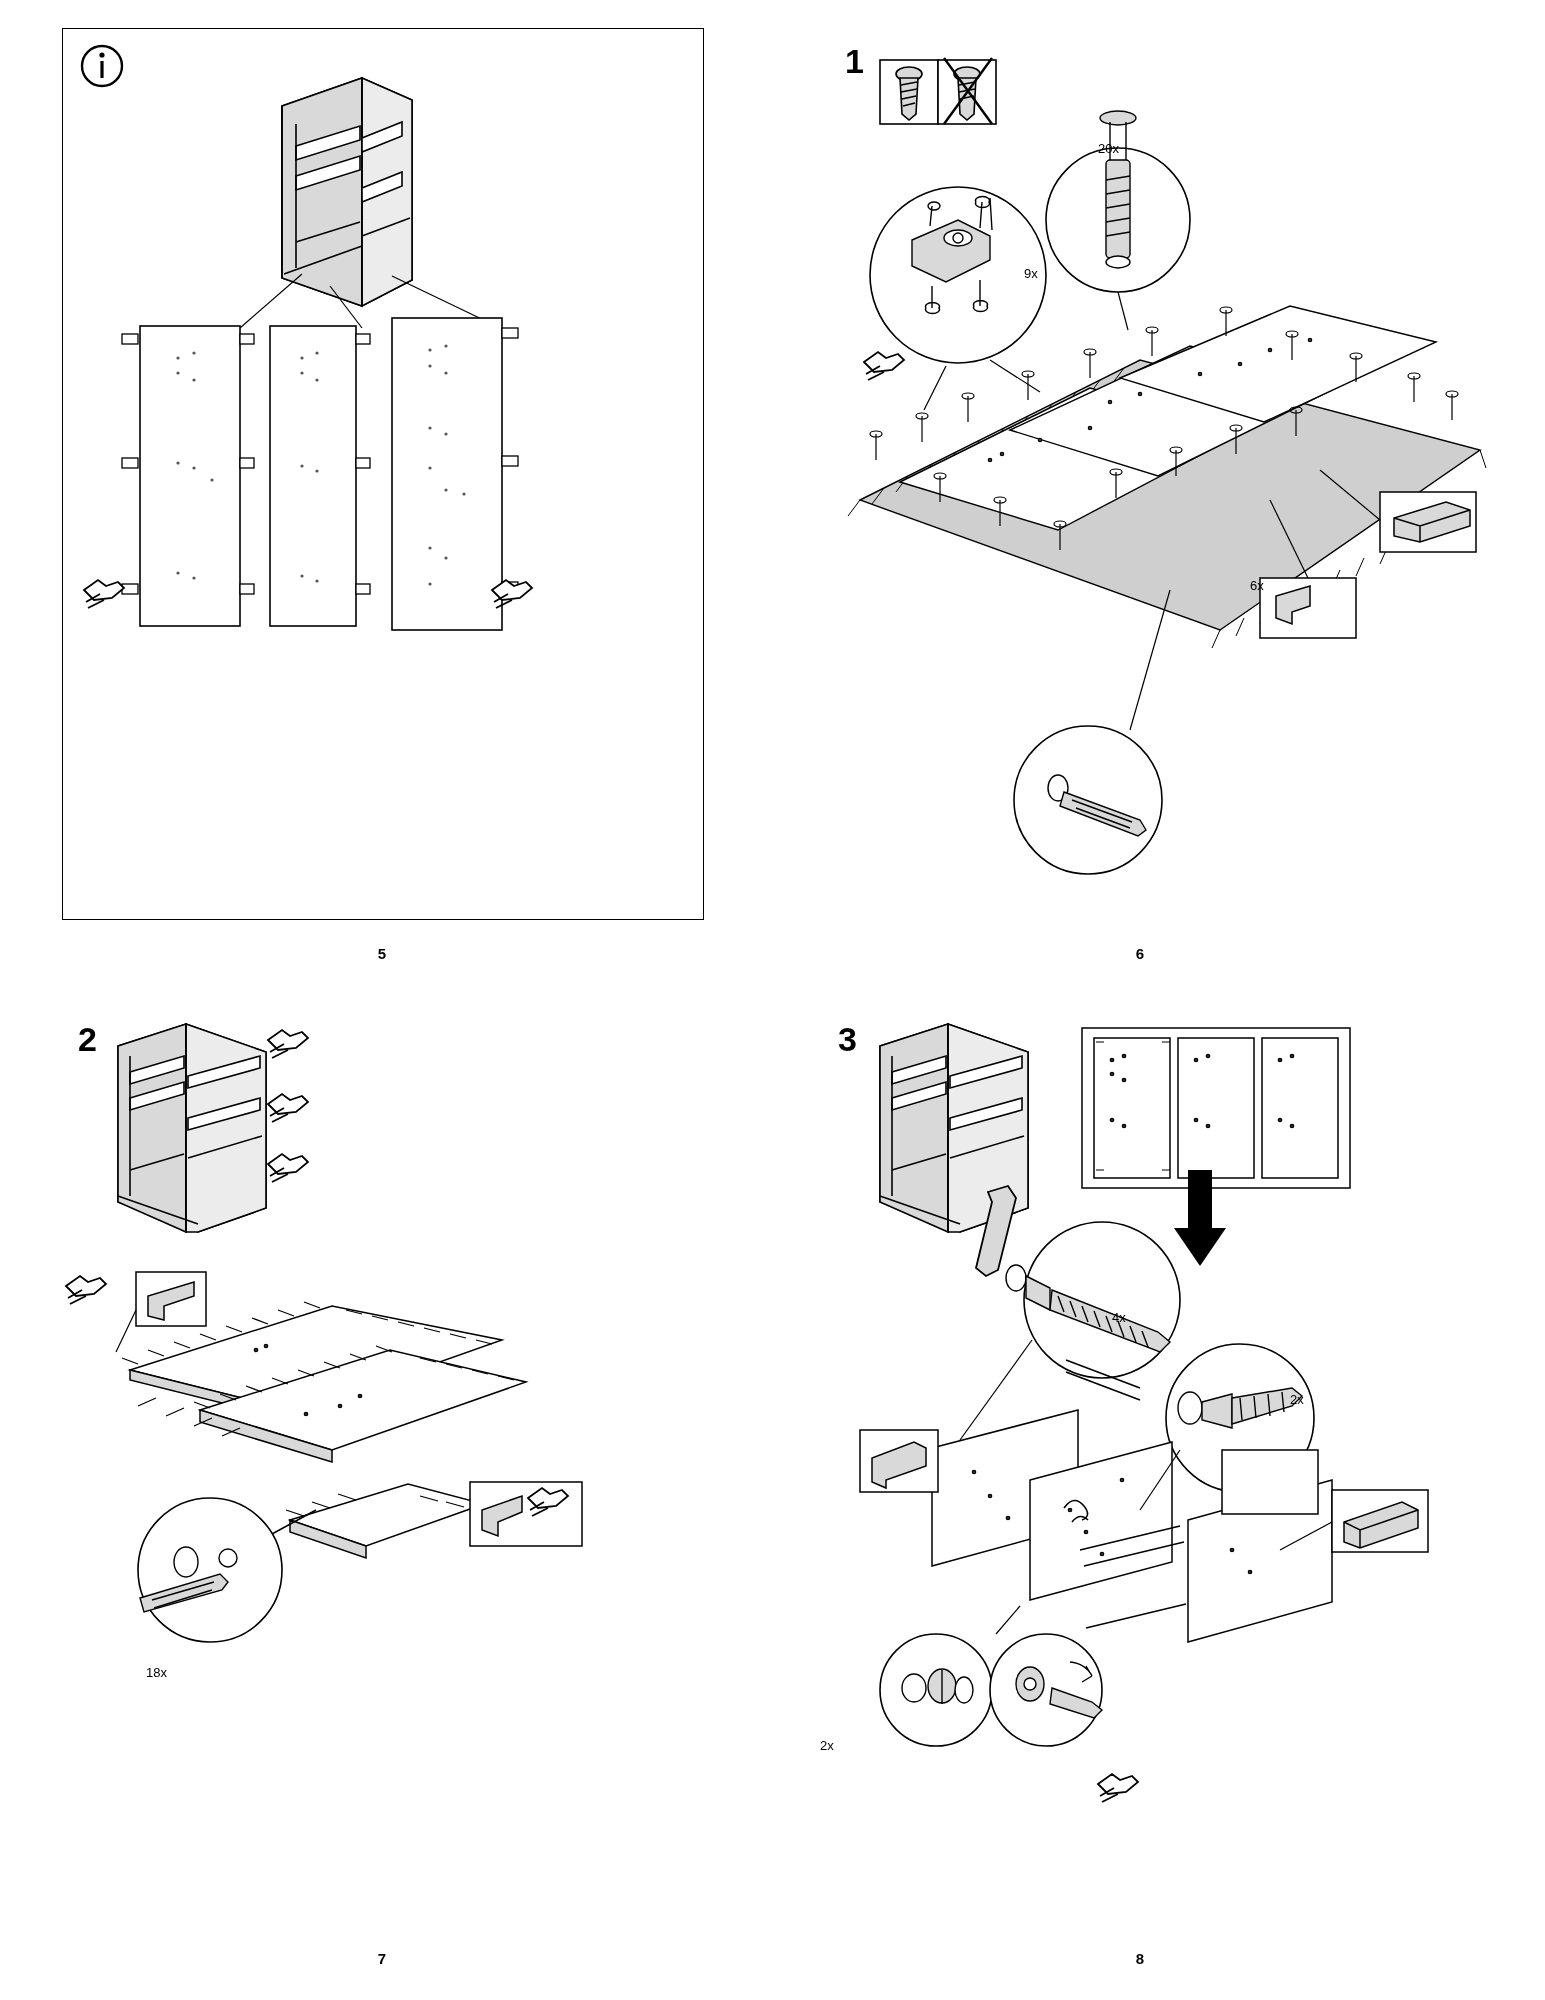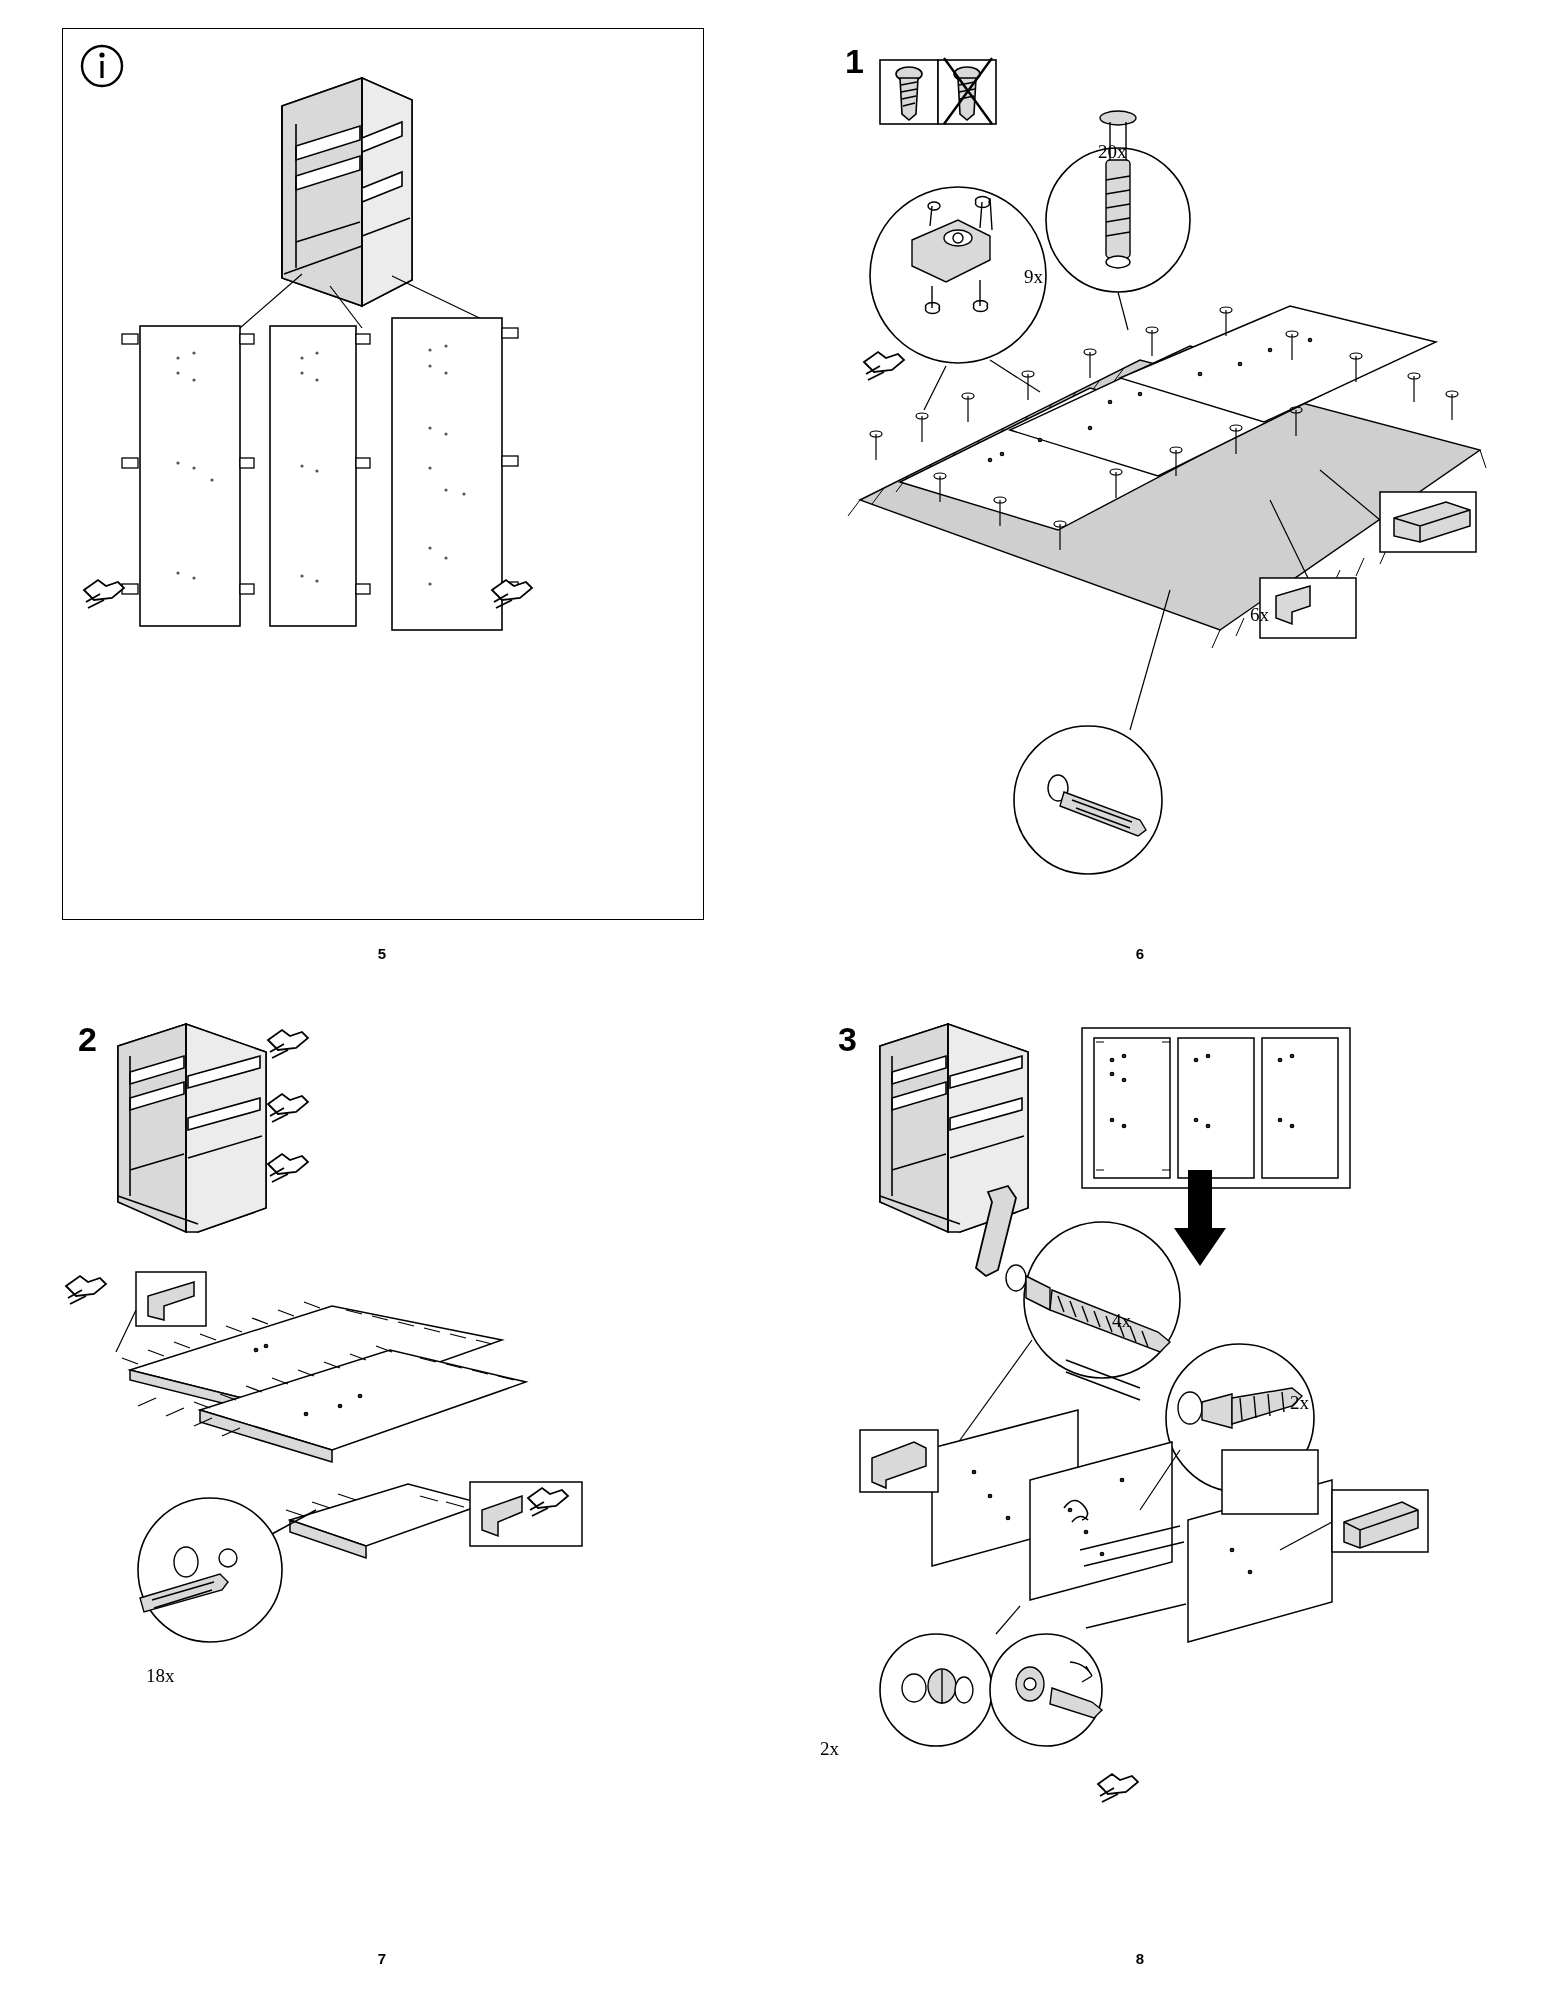--- a/index.html
+++ b/index.html
@@ -1,21 +1,21 @@
 <!DOCTYPE html>
 <html><head>
 <meta charset="utf-8">
 <style>
   html,body{margin:0;padding:0;background:#ffffff;}
   body{width:1545px;height:2000px;font-family:"Liberation Sans",sans-serif;color:#000;position:relative;overflow:hidden;}
   .page{position:absolute;inset:0;}
   .panel{position:absolute;}
   .pagenum{position:absolute;font-size:15px;font-weight:bold;text-align:center;width:40px;}
   .stepnum{position:absolute;font-size:34px;font-weight:bold;font-family:"Liberation Sans",sans-serif;}
-  .qty{position:absolute;font-size:19px;font-family:Liberation Serif, serif;}
+  .qty{position:absolute;font-size:13px;font-family:Liberation Sans, sans-serif;}
   .framebox{position:absolute;border:1.5px solid #000;}
   svg{display:block;overflow:visible;}
   .ln{stroke:#000;fill:none;}
   .fillgrey{fill:#d9d9d9;}
   .fillgrey2{fill:#cfcfcf;}
   .filllight{fill:#ececec;}
   .fillwhite{fill:#ffffff;}
 </style>
 </head>
 <body>
@@ -263,21 +263,21 @@
         <g transform="translate(24,318)">
           <path d="M0,14 L14,4 L22,10 L34,6 L40,12 L28,22 L10,24 Z" class="fillwhite"></path>
           <path d="M2,26 L16,18 M4,32 L20,24"></path>
         </g>
       </g>
     </svg>
   </div>
 
   <div class="qty" style="left:1024px;top:266px;">9x</div>
   <div class="qty" style="left:1098px;top:141px;">20x</div>
-  <div class="qty" style="left:1250px;top:604px;">6x</div>
+  <div class="qty" style="left:1250px;top:578px;">6x</div>
 
   <div class="pagenum" style="left:1120px;top:945px;">6</div>
 
   <div class="stepnum" style="left:78px;top:1020px;">2</div>
 
   <div class="panel" style="left:60px;top:1010px;">
     <svg width="650" height="880" viewBox="0 0 650 880">
 
       <g class="ln" stroke-width="1.6">
         <polygon points="58,36 126,14 206,42 206,198 138,222 58,192" class="fillwhite"></polygon>

